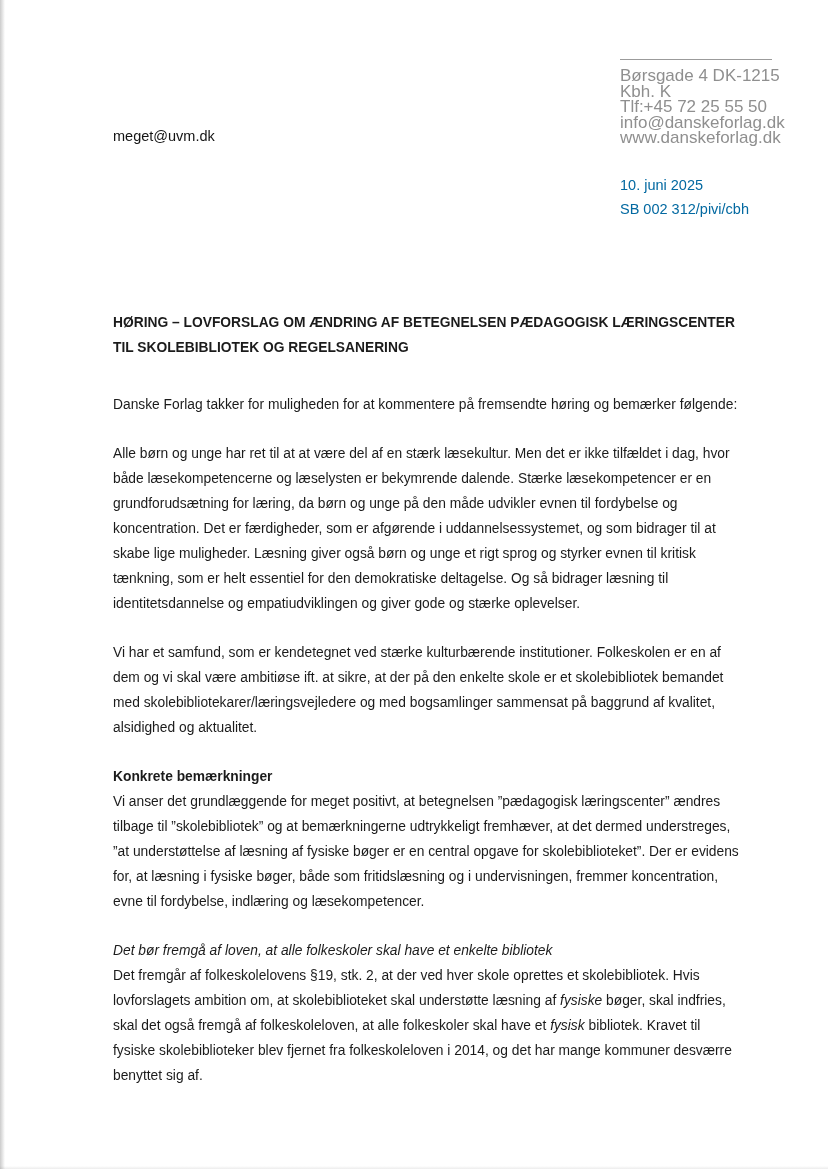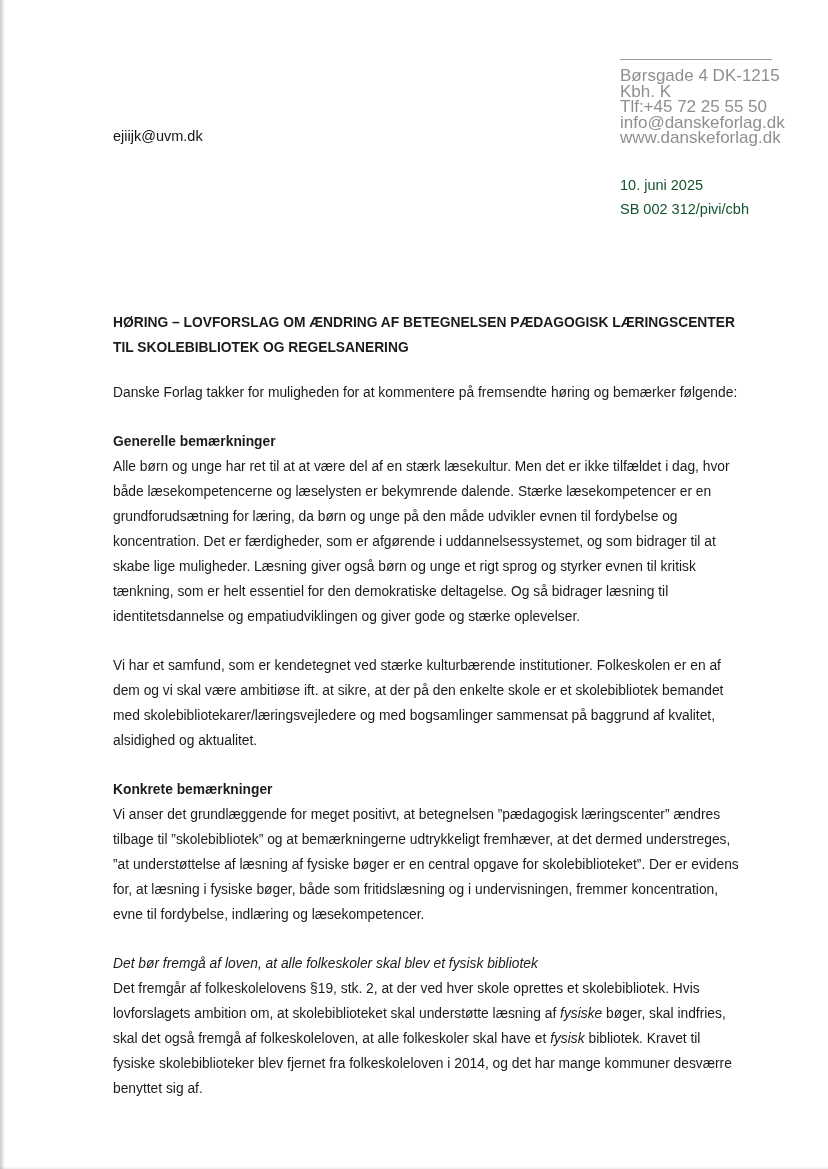--- a/index.html
+++ b/index.html
@@ -76,36 +76,36 @@
     font-size: 17px;
     line-height: 15.5px;
     color: #8f8f8f;
   }
   .meta-block {
     margin-top: 27px;
   }
   .meta-line {
     font-size: 14.5px;
     line-height: 24px;
-    color: #14532d;
+    color: #0369a1;
   }
 
   .body-block {
     position: absolute;
     left: 113px;
     top: 310px;
     width: 632px;
     font-size: 13.8px;
     line-height: 25px;
     color: #1b1b1b;
   }
   .title {
     font-weight: 700;
     line-height: 25px;
-    margin: 0 0 20px 0;
+    margin: 0 0 32px 0;
   }
   .intro {
     margin: 12px 0 24px 0;
   }
   .sec-heading {
     font-weight: 700;
     margin: 0;
   }
   .sec-heading.italic {
     font-weight: 400;
@@ -119,42 +119,41 @@
     margin-top: 32px;
   }
 </style>
 </head>
 <body>
 
 <div class="page">
   <div class="scan-edge-left"></div>
   <div class="scan-edge-bottom"></div>
 
-  <div class="sender-email">ejiijk@uvm.dk</div>
+  <div class="sender-email">meget@uvm.dk</div>
 
   <div class="logo-block">
     <hr class="logo-rule">
     <div class="contact">
       <div class="contact-line">Børsgade 4 DK-1215 Kbh. K</div>
       <div class="contact-line">Tlf:+45 72 25 55 50</div>
       <div class="contact-line">info@danskeforlag.dk</div>
       <div class="contact-line">www.danskeforlag.dk</div>
     </div>
     <div class="meta-block">
       <div class="meta-line">10. juni 2025</div>
       <div class="meta-line">SB 002 312/pivi/cbh</div>
     </div>
   </div>
 
   <div class="body-block">
     <div class="title">HØRING – LOVFORSLAG OM ÆNDRING AF BETEGNELSEN PÆDAGOGISK LÆRINGSCENTER TIL SKOLEBIBLIOTEK OG REGELSANERING</div>
     <p class="intro">Danske Forlag takker for muligheden for at kommentere på fremsendte høring og bemærker følgende:</p>
     <div id="sections">
-        <div class="sec-heading">Generelle bemærkninger</div>
         <p class="para"><span>Alle børn og unge har ret til at at være del af en stærk læsekultur. Men det er ikke tilfældet i dag, hvor både læsekompetencerne og læselysten er bekymrende dalende. Stærke læsekompetencer er en grundforudsætning for læring, da børn og unge på den måde udvikler evnen til fordybelse og koncentration. Det er færdigheder, som er afgørende i uddannelsessystemet, og som bidrager til at skabe lige muligheder. Læsning giver også børn og unge et rigt sprog og styrker evnen til kritisk tænkning, som er helt essentiel for den demokratiske deltagelse. Og så bidrager læsning til identitetsdannelse og empatiudviklingen og giver gode og stærke oplevelser.</span></p>
         <p class="para"><span>Vi har et samfund, som er kendetegnet ved stærke kulturbærende institutioner. Folkeskolen er en af dem og vi skal være ambitiøse ift. at sikre, at der på den enkelte skole er et skolebibliotek bemandet med skolebibliotekarer/læringsvejledere og med bogsamlinger sammensat på baggrund af kvalitet, alsidighed og aktualitet.</span></p>
         <div class="sec-heading">Konkrete bemærkninger</div>
         <p class="para"><span>Vi anser det grundlæggende for meget positivt, at betegnelsen ”pædagogisk læringscenter” ændres tilbage til ”skolebibliotek” og at bemærkningerne udtrykkeligt fremhæver, at det dermed understreges, ”at understøttelse af læsning af fysiske bøger er en central opgave for skolebiblioteket”. Der er evidens for, at læsning i fysiske bøger, både som fritidslæsning og i undervisningen, fremmer koncentration, evne til fordybelse, indlæring og læsekompetencer.</span></p>
-        <div class="sec-heading italic">Det bør fremgå af loven, at alle folkeskoler skal blev et fysisk bibliotek</div>
+        <div class="sec-heading italic">Det bør fremgå af loven, at alle folkeskoler skal have et enkelte bibliotek</div>
         <p class="para"><span>Det fremgår af folkeskolelovens §19, stk. 2, at der ved hver skole oprettes et skolebibliotek. Hvis lovforslagets ambition om, at skolebiblioteket skal understøtte læsning af </span><span class="em">fysiske</span><span> bøger, skal indfries, skal det også fremgå af folkeskoleloven, at alle folkeskoler skal have et </span><span class="em">fysisk</span><span> bibliotek. Kravet til fysiske skolebiblioteker blev fjernet fra folkeskoleloven i 2014, og det har mange kommuner desværre benyttet sig af.</span></p>
       </div>
   </div>
 </div>
 
 </body></html>

